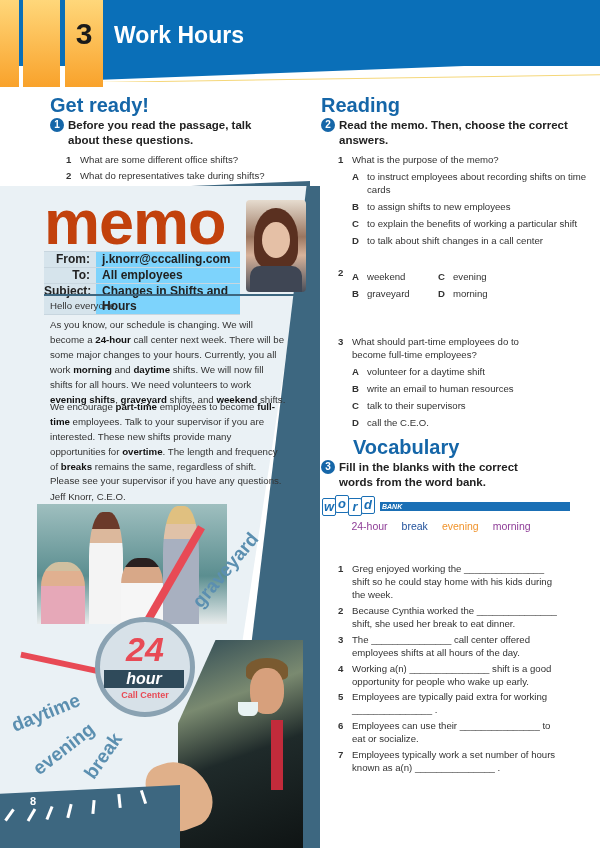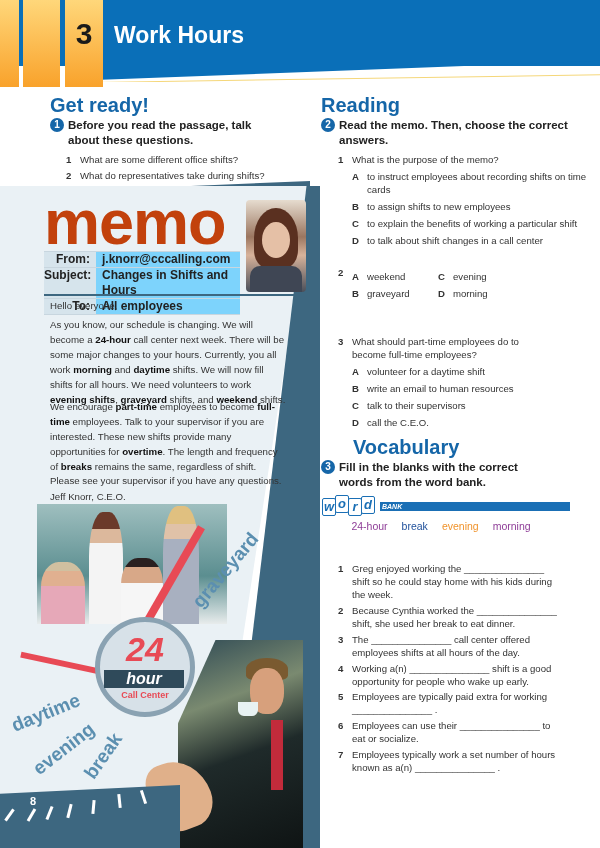--- a/index.html
+++ b/index.html
@@ -99,26 +99,26 @@
 <div class="strip"></div>
 <div class="memo-panel"></div>
 <div class="memo-dark"></div>
 <div class="memo-word">memo</div>
 <div class="memo-table">
   <div class="memo-row">
       <span class="k">From:</span>
       <span class="v">j.knorr@cccalling.com</span>
     </div>
   <div class="memo-row">
+      <span class="k">To:</span>
+      <span class="v">All employees</span>
+    </div>
+  <div class="memo-row">
       <span class="k">Subject:</span>
       <span class="v">Changes in Shifts and Hours</span>
-    </div>
-  <div class="memo-row">
-      <span class="k">To:</span>
-      <span class="v">All employees</span>
     </div>
 </div>
 <div class="memo-photo">
   <div class="hair"></div>
     <div class="face"></div>
     <div class="body"></div>
 </div>
 <div class="memo-line"></div>
 
 <div class="memo-body" style="top:298px;">Hello everyone,</div>

